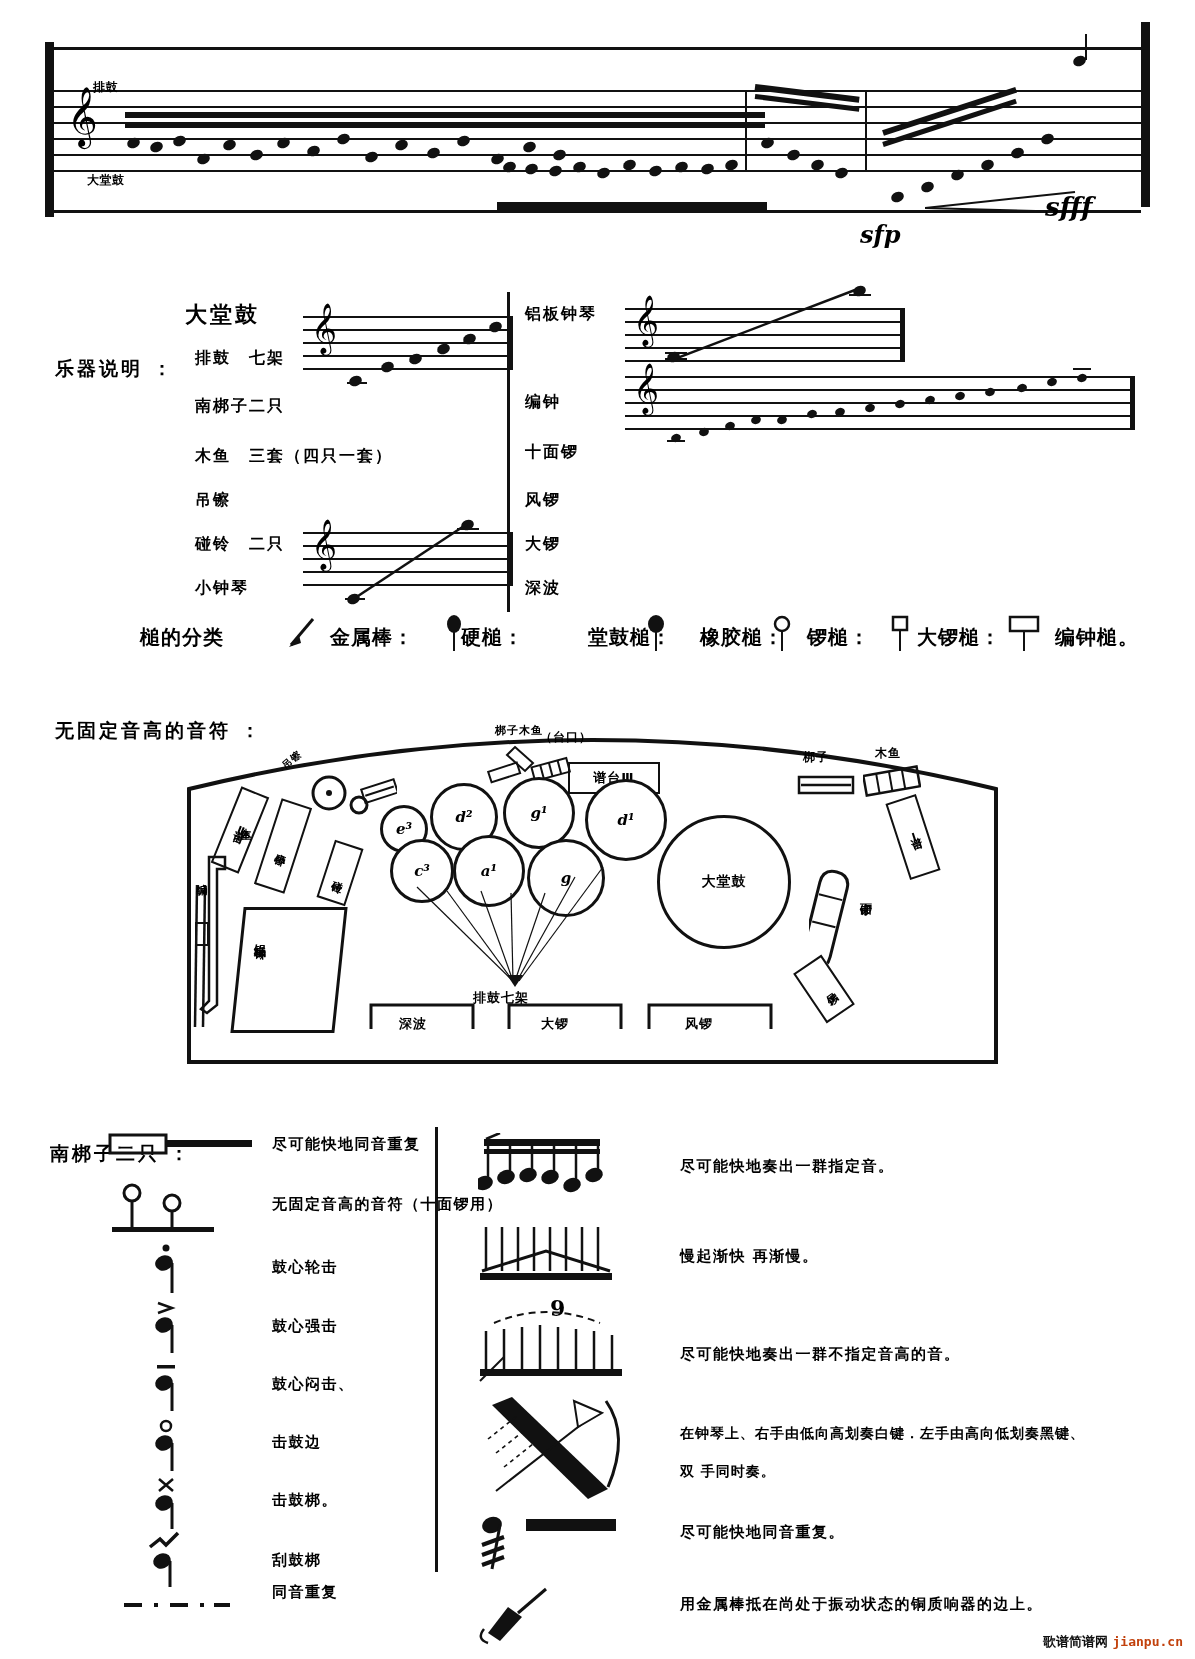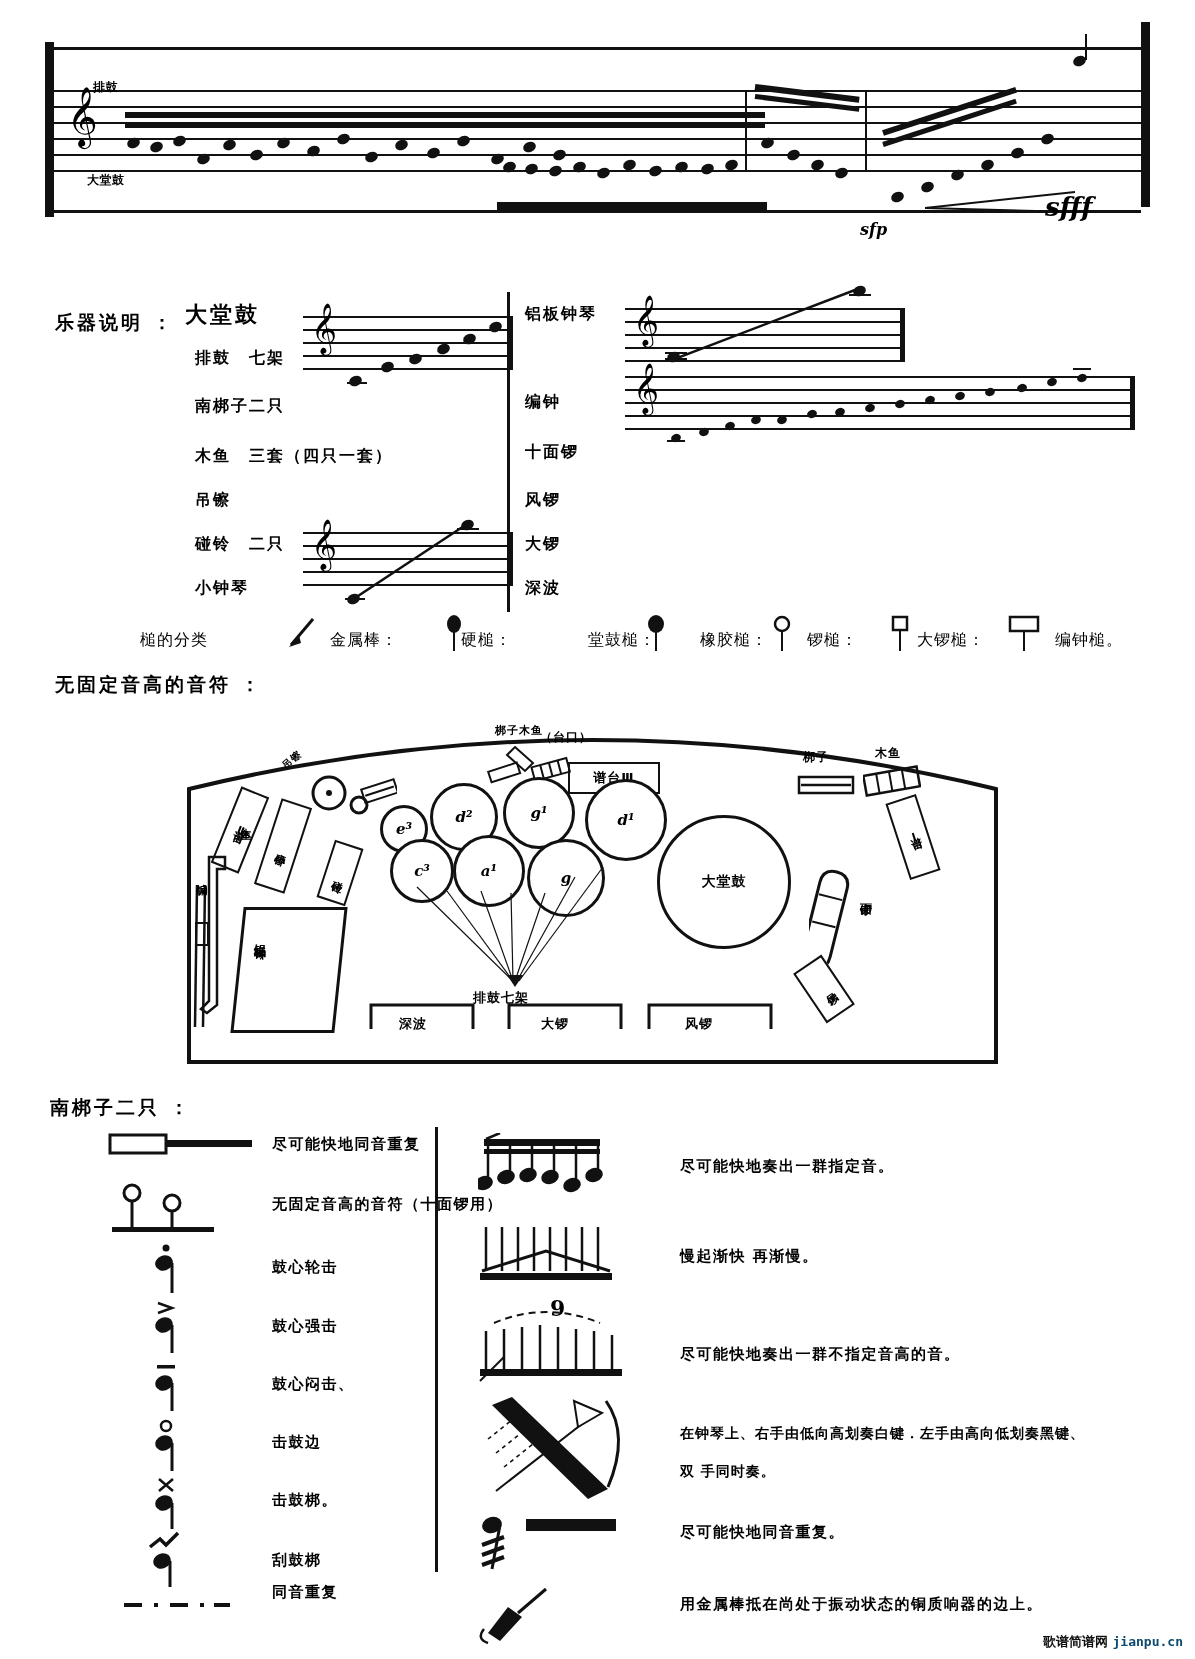--- a/index.html
+++ b/index.html
@@ -25,28 +25,28 @@
   
   #top-system{left:45px;top:42px;width:1105px;height:175px;}
   #top-system .frameL{position:absolute;left:0;top:0;width:9px;height:175px;background:#111;}
   #top-system .frameR{position:absolute;right:0;top:-20px;width:9px;height:185px;background:#111;}
   #top-system .sl{position:absolute;left:9px;right:9px;height:2px;background:#111;}
 
   .tclef{position:absolute;font-size:52px;line-height:38px;font-family:"DejaVu Serif",serif;}
 
   
   #instr-block{left:55px;top:300px;width:1090px;}
-  .lbl-title{font-size:19px;font-weight:bold;letter-spacing:3px;}
+  .lbl-title{font-size:19px;font-weight:bold;letter-spacing:3px;margin-top:46px;}
   .ins-item{font-size:16px;font-weight:bold;letter-spacing:2px;}
   .vrule{position:absolute;width:3px;background:#111;}
   .rcol{font-size:16px;font-weight:bold;letter-spacing:2px;}
 
   
   #mallet-row{position:absolute;left:55px;top:606px;width:1090px;height:45px;}
-  .mal-lbl{position:absolute;font-size:16px;font-weight:normal;letter-spacing:1px;bottom:0;}
+  .mal-lbl{position:absolute;font-size:20px;font-weight:bold;letter-spacing:1px;bottom:0;}
   .mal-ico{position:absolute;bottom:4px;}
 
   
   #stage-block{left:55px;top:672px;width:1090px;height:400px;}
   #stage-outline{position:absolute;left:130px;top:25px;width:815px;height:370px;}
   .drum{position:absolute;border:3px solid #111;border-radius:50%;
         display:flex;align-items:center;justify-content:center;
         font-family:"DejaVu Serif",serif;font-style:italic;font-size:15px;font-weight:bold;
         background:#fff;}
   .boxlbl{position:absolute;border:2px solid #111;background:#fff;
@@ -55,21 +55,21 @@
   .plainlbl{position:absolute;font-size:11px;font-weight:bold;letter-spacing:1px;}
 
   
   #legend{left:50px;top:1095px;width:1100px;height:520px;}
   .lg-txt{position:absolute;font-size:15px;font-weight:bold;letter-spacing:1.5px;}
   .lg-txt.sm{font-size:14px;letter-spacing:1px;}
   #legend .divider{position:absolute;left:385px;top:32px;width:3px;height:445px;background:#111;}
 
   .wm{position:absolute;right:12px;bottom:8px;font-size:13px;font-weight:bold;}
   .wm .b{color:#111;}
-  .wm .r{color:#0c4a6e;font-family:"DejaVu Sans Mono",monospace;}
+  .wm .r{color:#c2410c;font-family:"DejaVu Sans Mono",monospace;}
   .spec{position:absolute;font-family:"DejaVu Serif",serif;font-style:italic;font-weight:bold;}
 </style>
 </head>
 <body>
 
 <div class="pg">
 
   <div id="top-system" class="abs">
     <div class="frameL"></div>
     <div class="frameR"></div>
@@ -138,21 +138,21 @@
 
     <div class="barline abs" style="left:700px;top:48px;height:82px"></div>
     <div class="barline abs" style="left:820px;top:48px;height:82px"></div>
 
     <svg class="abs" style="left:880px;top:148px" width="160" height="30">
       <line x1="0" y1="18" x2="150" y2="2" stroke="#111" stroke-width="2"></line>
       <line x1="0" y1="18" x2="150" y2="22" stroke="#111" stroke-width="2"></line>
     </svg>
 
     <span class="abs spec" style="left:1000px;top:150px;font-size:26px;">sfff</span>
-    <span class="abs spec" style="left:815px;top:178px;font-size:16px;">sfp</span>
+    <span class="abs spec" style="left:815px;top:178px;font-size:24px;">sfp</span>
   </div>
 
   <div id="instr-block" class="abs">
     <span class="abs cn lbl-title" style="left:0;top:10px">乐器说明 ：</span>
 
     <span class="abs cn" style="left:130px;top:0;font-size:22px;letter-spacing:3px">大堂鼓</span>
     <span class="abs cn ins-item" style="left:140px;top:48px">排鼓　七架</span>
     <span class="abs cn ins-item" style="left:140px;top:96px">南梆子二只</span>
     <span class="abs cn ins-item" style="left:140px;top:146px">木鱼　三套（四只一套）</span>
     <span class="abs cn ins-item" style="left:140px;top:190px">吊镲</span>

